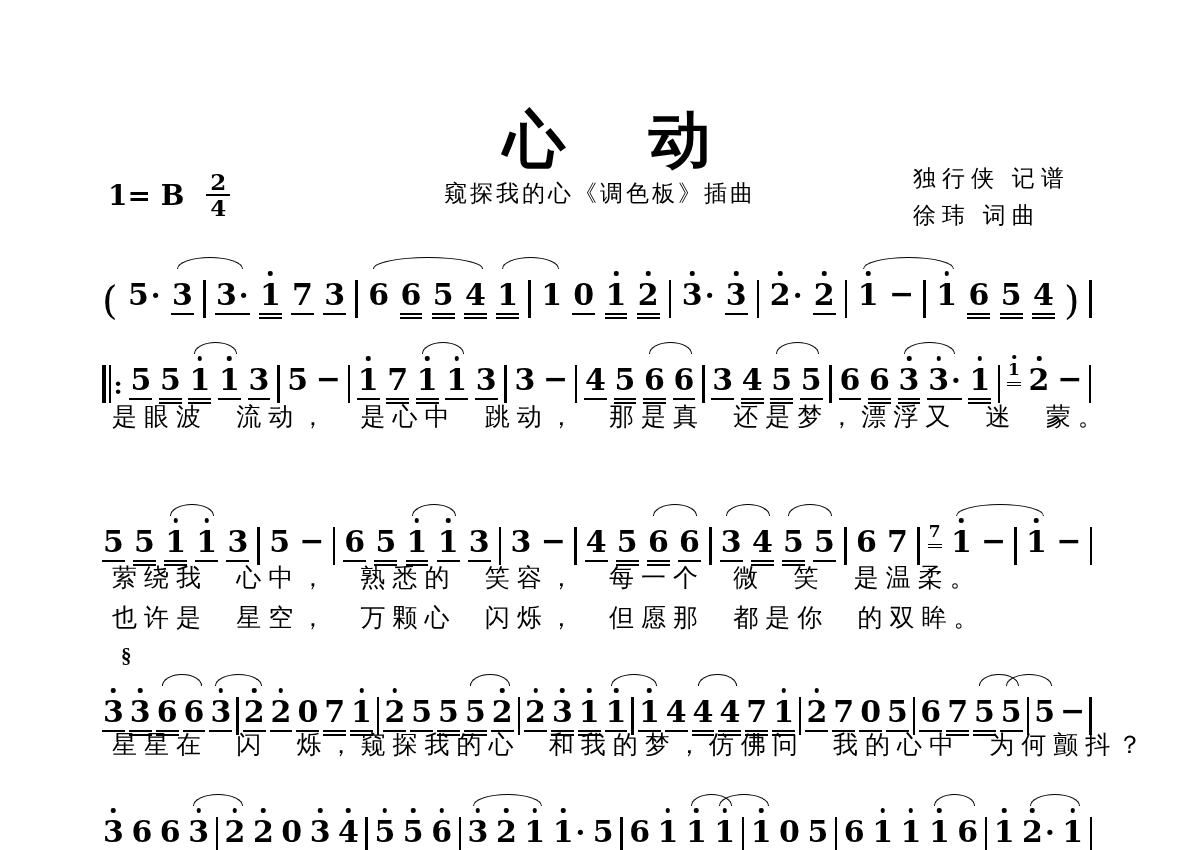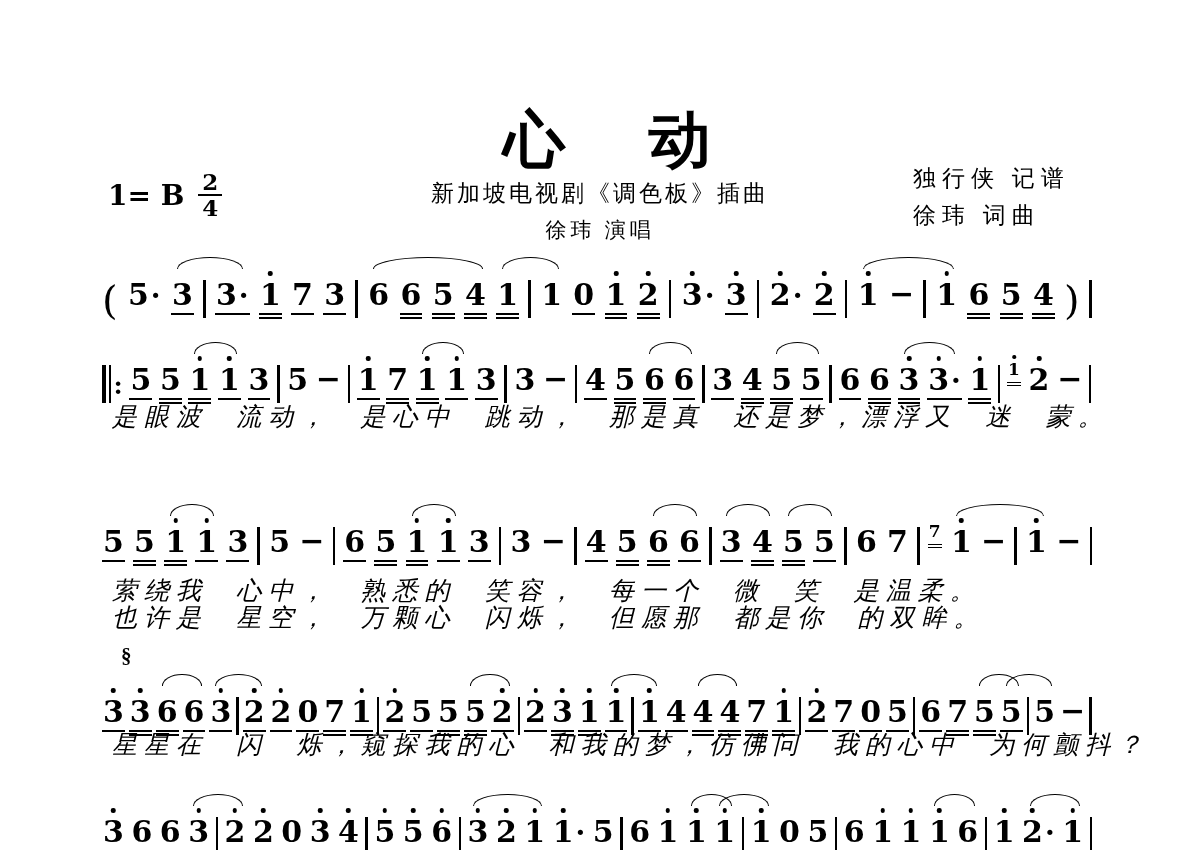--- a/index.html
+++ b/index.html
@@ -2,21 +2,21 @@
 <html><head>
 <meta charset="utf-8">
 <style>
   html,body{margin:0;padding:0;background:#ffffff;}
   .sheet{position:relative;width:1200px;height:850px;background:#ffffff;color:#000;
          font-family:"Liberation Serif",serif;overflow:hidden;}
 
   
   .title{position:absolute;top:98px;left:16px;right:0;text-align:center;margin:0;
          font-size:62px;font-weight:bold;letter-spacing:2px;word-spacing:64px;}
-  .keysig{position:absolute;left:108px;top:170px;display:flex;align-items:center;gap:14px;
+  .keysig{position:absolute;left:108px;top:170px;display:flex;align-items:center;gap:22px;
           font-weight:bold;font-size:28px;font-family:"DejaVu Serif",serif;justify-content:space-between;}
   .frac{display:inline-flex;flex-direction:column;align-items:center;line-height:1.05;
         font-size:23px;font-weight:bold;}
   .frac span:first-child{border-bottom:2.5px solid #000;padding:0 4px;}
   .subtitle{position:absolute;top:178px;left:0;right:0;text-align:center;
             font-size:23px;letter-spacing:3px;}
   .performer{position:absolute;top:216px;left:0;right:0;text-align:center;
              font-size:21px;letter-spacing:4px;}
   .credits{position:absolute;left:913px;top:160px;font-size:23px;letter-spacing:6px;
            line-height:37px;}
@@ -45,38 +45,37 @@
   .paren{font-size:40px;line-height:34px;font-weight:normal;margin-bottom:-2px;}
   .repeat{display:flex;align-items:flex-end;margin-bottom:-3px;}
   .repeat i{display:inline-block;width:3.5px;height:38px;background:#000;margin-right:3px;}
   .repeat i.tn{width:2px;}
   .repeat b{font-size:25px;line-height:34px;font-weight:bold;}
   .arc{position:absolute;top:2px;height:11px;border:1.8px solid #000;border-bottom:none;
        border-radius:50% 50% 0 0 / 100% 100% 0 0;}
 
   
   .lyr{position:absolute;left:112px;width:985px;font-size:25px;letter-spacing:7px;
-       word-spacing:15px;white-space:nowrap;font-style:italic;}
+       word-spacing:15px;white-space:nowrap;}
 </style>
 </head>
 <body>
 
 <div class="sheet">
   <h1 class="title">心 动</h1>
 
   <div class="keysig">
     <span>1= B</span>
     <span class="frac">
       <span>2</span>
       <span>4</span>
     </span>
   </div>
 
-  <div class="subtitle">新加坡电视剧《调色板》插曲</div>
-  <div class="performer">徐玮 演唱</div>
+  <div class="subtitle">窥探我的心《调色板》插曲</div>
 
   <div class="credits">
     <div>独行侠 记谱</div>
     <div>徐玮 词曲</div>
   </div>
 
   <div class="segno">§</div>
 
   <div class="nl" style="top:255px">
       <span class="cell paren">(</span>
@@ -310,16 +309,16 @@
       <span class="cell barline"></span>
       <div class="arc" style="left: 90.75px; width: 48.5px;"></div>
       <div class="arc" style="left: 370.75px; width: 67.5px;"></div>
       <div class="arc" style="left: 588.75px; width: 39.5px;"></div>
       <div class="arc" style="left: 616.75px; width: 48.5px;"></div>
       <div class="arc" style="left: 831.75px; width: 39.5px;"></div>
       <div class="arc" style="left: 927.75px; width: 48.5px;"></div>
     </div>
 
   <div class="lyr" style="top:400px">是眼波 流动， 是心中 跳动， 那是真 还是梦，漂浮又 迷 蒙。</div>
-  <div class="lyr" style="top:574px">萦绕我 心中， 熟悉的 笑容， 每一个 微 笑 是温柔。</div>
+  <div class="lyr" style="top:561px">萦绕我 心中， 熟悉的 笑容， 每一个 微 笑 是温柔。</div>
   <div class="lyr" style="top:728px">星星在 闪 烁，窥探我的心 和我的梦，仿佛问 我的心中 为何颤抖？</div>
   <div class="lyr" style="top:601px">也许是 星空， 万颗心 闪烁， 但愿那 都是你 的双眸。</div>
 </div>
 
 </body></html>

